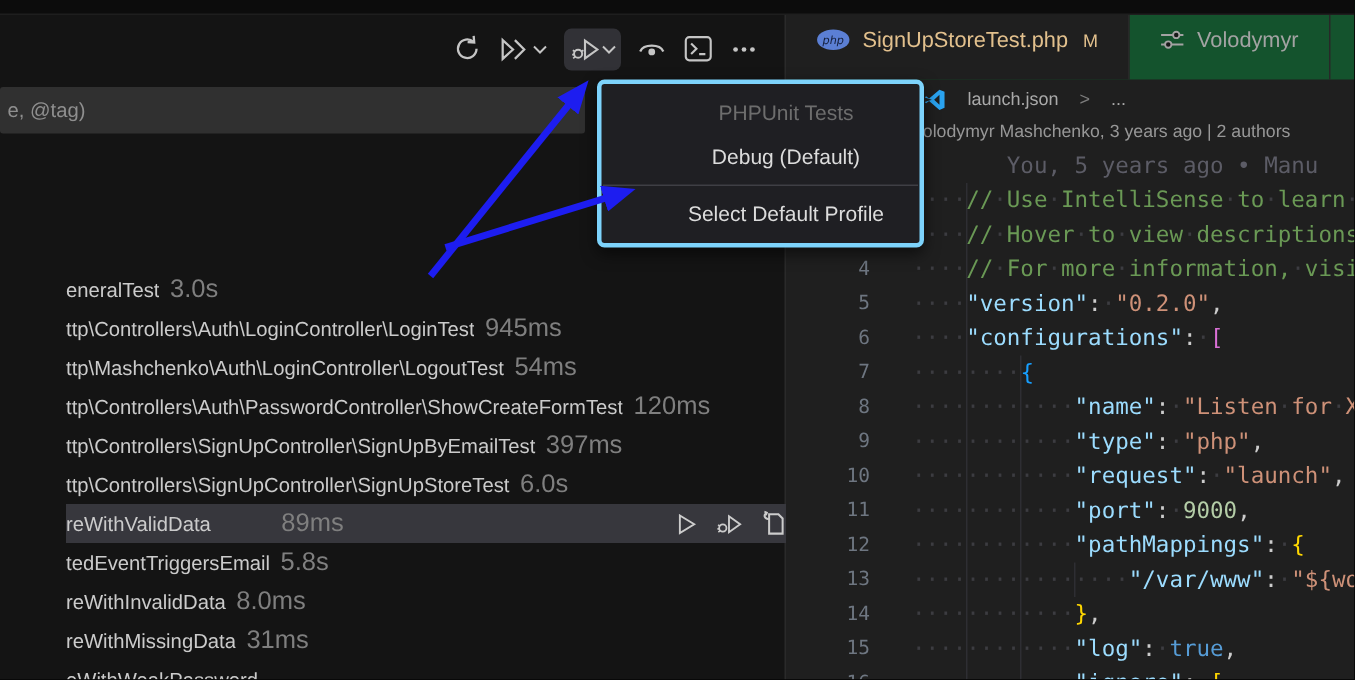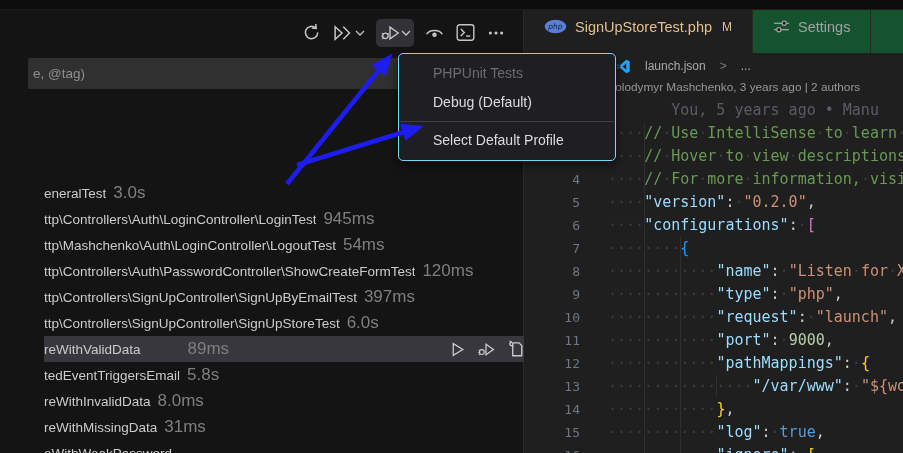--- a/index.html
+++ b/index.html
@@ -12,21 +12,21 @@
   .left-panel{position:absolute;left:0;top:0;width:523px;height:453px;background:#141414;
               border-right:1px solid #2a2a2a;z-index:1;}
   .lp-toolbar{position:absolute;left:0;top:10px;width:523px;height:45px;display:flex;
               align-items:center;justify-content:flex-end;gap:9px;padding-right:16px;box-sizing:border-box;}
   .tb-btn{width:22px;height:22px;display:flex;align-items:center;justify-content:center;cursor:pointer;}
   .tb-split{display:flex;align-items:center;}
   .tb-split .chev{width:14px;height:22px;display:flex;align-items:center;justify-content:center;}
   .tb-group-active{background:#313136;border-radius:5px;padding:3px 3px;display:flex;align-items:center;}
   .lp-filter{position:absolute;left:0;top:58px;width:390px;height:31px;background:#303030;
              border:none;border-radius:2px;color:#8f8f8f;font-size:13.5px;padding:0 0 0 5px;
-             font-family:"Liberation Sans",sans-serif;box-sizing:border-box;outline:none;margin-left:28px;}
+             font-family:"Liberation Sans",sans-serif;box-sizing:border-box;outline:none;}
   .test-list{position:absolute;left:0;top:180px;width:523px;height:273px;overflow:hidden;margin-left:44px;}
   .test-row{position:relative;height:26px;display:flex;align-items:center;white-space:nowrap;
             color:#cbcbcb;font-size:13.5px;cursor:pointer;}
   .test-row .lbl{overflow:hidden;}
   .test-row .time{color:#7f7f7f;font-size:17px;margin-left:7px;}
   .test-row.selected{background:#37373d;gap:40px;}
   .row-actions{position:absolute;right:14px;top:0;height:26px;display:flex;align-items:center;gap:11px;}
   .row-actions .ra{width:18px;height:18px;display:flex;align-items:center;justify-content:center;cursor:pointer;}
   
   .editor{position:absolute;left:524px;top:0;width:379px;height:453px;background:#1f1f1f;overflow:hidden;z-index:1;}
@@ -54,22 +54,22 @@
   .t-num{color:#B5CEA8;}
   .t-kw{color:#569CD6;}
   .t-pun{color:#cccccc;}
   .t-b1{color:#FFD700;}
   .t-b2{color:#DA70D6;}
   .t-b3{color:#179FFF;}
   .t-blame{color:#5c5c66;margin-top:40px;}
   .guide{position:absolute;width:1px;background:#2e2e33;}
   .gutter-mark{position:absolute;left:82px;top:102px;width:3px;height:16px;background:#f14c4c;}
   
-  .menu{position:absolute;left:398px;top:53px;width:218px;background:#1f1f23;border:1px solid #7dd3fc;
-        border-radius:5px;box-shadow:0 4px 10px rgba(0,0,0,.55);padding:5px 0;z-index:40;box-sizing:border-box;}
+  .menu{position:absolute;left:398px;top:53px;width:218px;background:#1f1f23;border:3px solid #7dd3fc;
+        border-radius:5px;box-shadow:0 4px 10px rgba(0,0,0,.55);padding:5px 0;z-index:40;box-sizing:border-box;text-align:center;}
   .menu-item{height:29px;line-height:29px;padding-left:34px;color:#dcdcdc;font-size:14px;cursor:pointer;}
   .menu-item.disabled{color:#6d6d6d;cursor:default;}
   .menu-sep{height:1px;background:#3f3f45;margin:4px 1px;}
   
   .arrows{position:absolute;left:0;top:0;width:903px;height:453px;z-index:50;pointer-events:none;}
   .arrows line{stroke:var(--arrow,#1d1df0);stroke-width:4.6;}
   .arrows .ah{fill:var(--arrow,#1d1df0);}
   svg.ic{display:block;}
 </style>
 </head>
@@ -236,21 +236,21 @@
       </div>
       <div class="tab">
         <span>
             <svg class="ic" width="17" height="17" viewBox="0 0 16 16">
               <line x1="1" y1="5" x2="15" y2="5" stroke="#a3a3a3" stroke-width="1.2"></line>
               <circle cx="10.5" cy="5" r="2" fill="#181818" stroke="#a3a3a3" stroke-width="1.2"></circle>
               <line x1="1" y1="11" x2="15" y2="11" stroke="#a3a3a3" stroke-width="1.2"></line>
               <circle cx="5.5" cy="11" r="2" fill="#181818" stroke="#a3a3a3" stroke-width="1.2"></circle>
             </svg>
           </span>
-        <span class="tab-label tab-dim">Settings</span>
+        <span class="tab-label tab-dim">Volodymyr</span>
       </div>
     </div>
     <div class="breadcrumb">
       <span>
           <svg class="ic" width="15" height="15" viewBox="0 0 16 16">
             <path d="M11 0.8 L14.6 2.3 V13.7 L11 15.2 L3.6 8.9 L1.5 10.5 L0.5 9.6 L5.6 8 L0.5 6.4 L1.5 5.5 L3.6 7.1 Z M11 4.5 L7.2 8 L11 11.5 Z" fill="#2aa3f0"></path>
           </svg>
         </span>
       <span>launch.json</span>
       <span class="crumb-sep">&gt;</span>

